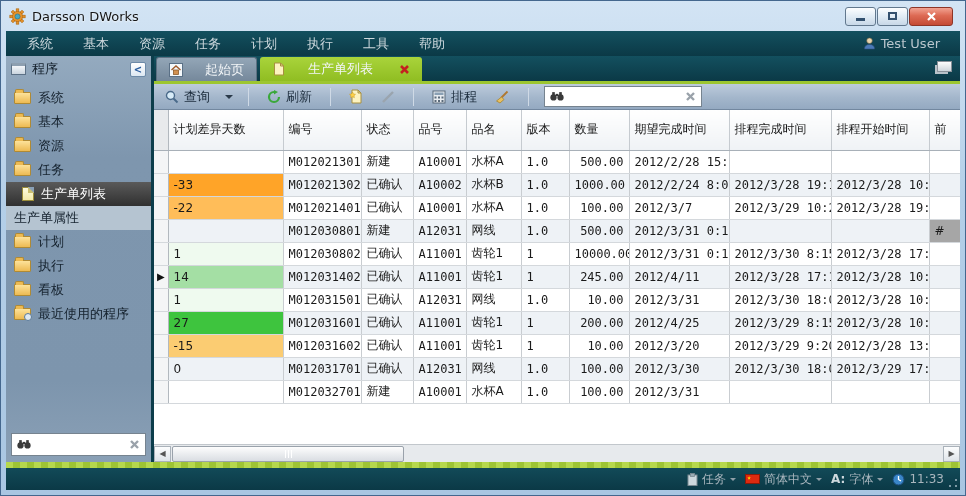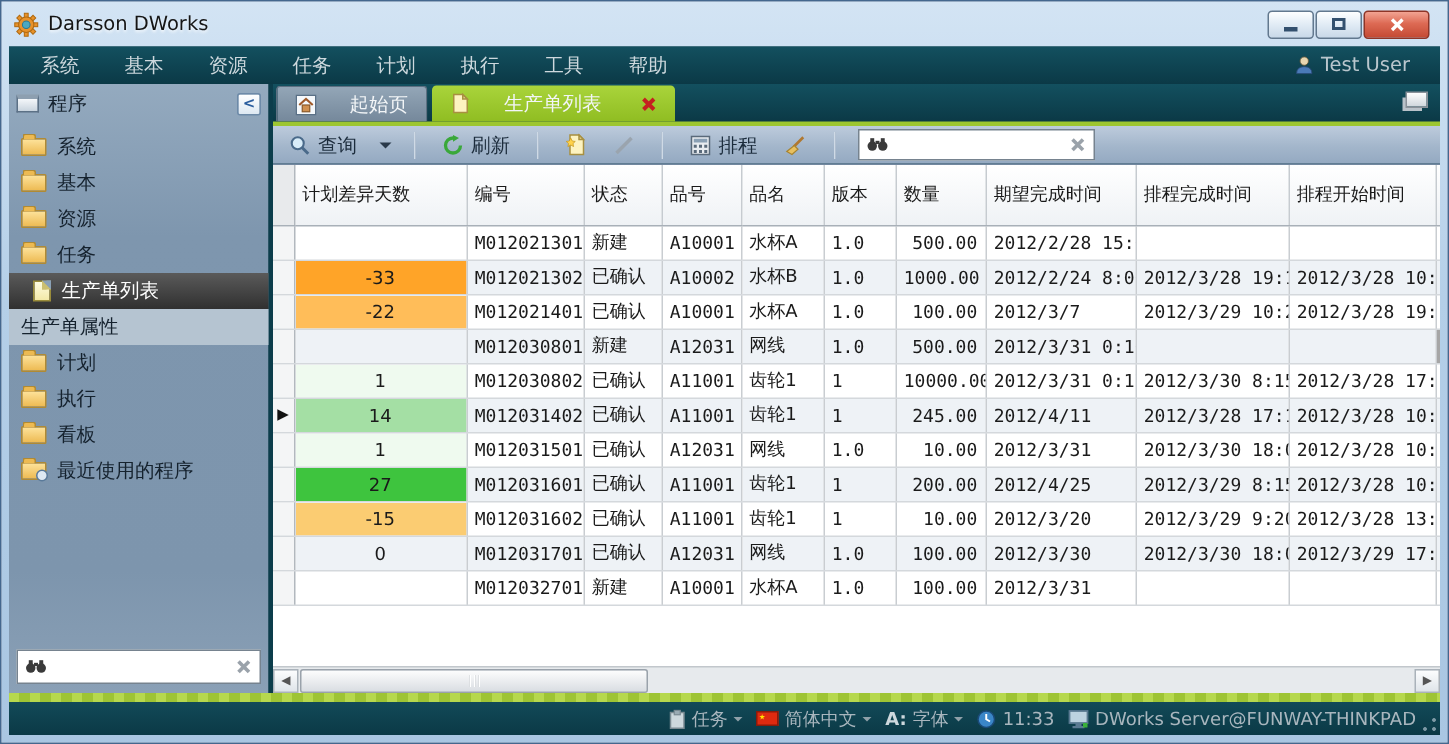--- a/index.html
+++ b/index.html
@@ -23,21 +23,21 @@
   .glyph-min { width:9px; height:3px; background:#33506e; margin-top:7px; }
   .glyph-max { width:9px; height:8px; border:2px solid #33506e; }
   
   .client { position:absolute; top:30px; left:5px; right:5px; bottom:5px; display:flex; flex-direction:column; background:#0c3d4b; }
   .menubar { height:25px; display:flex; align-items:center; background:linear-gradient(#13505f,#0b3946); padding:0 6px; flex:0 0 auto; }
   .menu-item { color:#cdd8dd; font-size:13px; padding:0 15px; cursor:pointer; }
   .user-area { margin-left:auto; display:flex; align-items:center; gap:5px; color:#b9c6cd; font-size:13px; padding-right:14px; }
   
   .main { flex:1 1 auto; display:flex; min-height:0; }
   
-  .sidebar { width:176px; flex:0 0 auto; background:linear-gradient(180deg,#94aabf,#7e96ae 25%,#7d95ad 80%,#8aa0b6); display:flex; flex-direction:column; border-right:3px solid #0c3d4b; }
+  .sidebar { width:148px; flex:0 0 auto; background:linear-gradient(180deg,#94aabf,#7e96ae 25%,#7d95ad 80%,#8aa0b6); display:flex; flex-direction:column; border-right:3px solid #0c3d4b; }
   .side-header { height:26px; display:flex; align-items:center; padding:0 5px; gap:6px; }
   .side-header-label { font-size:13px; color:#15222e; flex:1; }
   .collapse-btn { width:16px; height:15px; background:linear-gradient(#fff,#dde8f2); border:1px solid #6d8aa8; border-radius:2px; color:#2a5d9e; font-size:10px; font-weight:bold; line-height:13px; text-align:center; cursor:pointer; }
   .side-items { flex:1 1 auto; padding-top:4px; }
   .side-item { height:24px; display:flex; align-items:center; gap:7px; padding-left:8px; font-size:13px; color:#15222e; cursor:pointer; }
   .side-item.selected { background:linear-gradient(#5a5a5a,#303030); color:#fff; padding-left:16px; }
   .side-item.child { background:#b5c4d1; }
   
   .ic-folder { width:17px; height:12px; position:relative; background:linear-gradient(#fde29a,#edba52); border:1px solid #b08a34; border-radius:1px; flex:0 0 auto; }
   .ic-folder::before { content:""; position:absolute; top:-4px; left:0; width:7px; height:3px; background:#edba52; border:1px solid #b08a34; border-bottom:none; border-radius:2px 2px 0 0; }
@@ -64,21 +64,21 @@
   .tool-search { width:158px; height:21px; background:#fff; border:1px solid #76838f; display:flex; align-items:center; padding:0 5px; gap:5px; }
   .tool-search input { flex:1; border:none; outline:none; font-size:12px; min-width:0; background:transparent; }
   
   .table-area { flex:1 1 auto; background:#fff; overflow:hidden; min-height:0; }
   table { border-collapse:collapse; table-layout:fixed; width:815px; font-size:12px; color:#1a1a1a; }
   th { height:40px; font-weight:normal; background:linear-gradient(#ffffff,#eff2f5); border-right:1px solid #c6cbd0; border-bottom:1px solid #a8b0b8; text-align:left; padding:0 5px; white-space:nowrap; overflow:hidden; }
   th.sel-h { background:#e8eaec; border-right:1px solid #b2b8be; }
   td { height:23px; border-right:1px solid #c9cdd1; border-bottom:1px solid #d4d8dc; padding:0 5px; white-space:nowrap; overflow:hidden; }
   tr.zebra td { background:#eef2f6; }
   td.sel { background:#f4f5f6 !important; border-right:1px solid #b2b8be; text-align:center; padding:0; font-size:10px; color:#111; }
-  td.c-diff { text-align:center; }
+  td.c-diff { text-align:left; }
   td.num { font-family:"DejaVu Sans Mono", monospace; font-size:12px; }
   td.c-qty { text-align:right; }
   
   .hscroll { height:18px; flex:0 0 auto; background:#e7eaed; border-top:1px solid #c2c7cc; position:relative; }
   .sarrow { position:absolute; top:1px; width:17px; height:16px; background:linear-gradient(#fcfdfe,#dfe4e9); border:1px solid #aab2ba; color:#555; font-size:8px; line-height:14px; text-align:center; cursor:pointer; }
   .sarrow.left { left:0; } .sarrow.right { right:0; }
   .sthumb { position:absolute; top:1px; left:18px; width:232px; height:16px; background:linear-gradient(#fdfdfd,#d9dde2); border:1px solid #9aa2ab; border-radius:2px; cursor:pointer; display:flex; align-items:center; justify-content:center; gap:2px; }
   .sthumb i { width:1px; height:8px; background:#8b939c; border-right:1px solid #fff; }
   
   .greenstrip { height:6px; flex:0 0 auto; background:repeating-linear-gradient(90deg,#b6d84d 0 7px,#9ec434 7px 14px); }
@@ -525,25 +525,16 @@
         <span>字体</span>
         <span class="scaret"></span>
       </div>
       <div class="sitem">
         <svg width="13" height="13" viewBox="0 0 13 13">
           <circle cx="6.5" cy="6.5" r="5.5" fill="#3a86c8" stroke="#1a4a78" stroke-width="1"></circle>
           <path d="M6.5 3 V6.5 L9 8" stroke="#fff" stroke-width="1.3" fill="none"></path>
         </svg>
         <span>11:33</span>
       </div>
-      <div class="sitem">
-        <svg width="14" height="13" viewBox="0 0 14 13">
-          <rect x="1" y="1" width="12" height="8" fill="#bcd2e0" stroke="#5a7a92" stroke-width="1.2"></rect>
-          <rect x="5" y="9" width="4" height="2" fill="#5a7a92"></rect>
-            <rect x="3" y="11" width="8" height="1.5" fill="#5a7a92"></rect>
-          <rect x="10" y="9" width="3" height="3" fill="#3ab03a"></rect>
-        </svg>
-        <span>DWorks Server@FUNWAY-THINKPAD</span>
-      </div>
       <div class="grip"></div>
     </div>
   </div>
 </div>
 
 </body></html>

